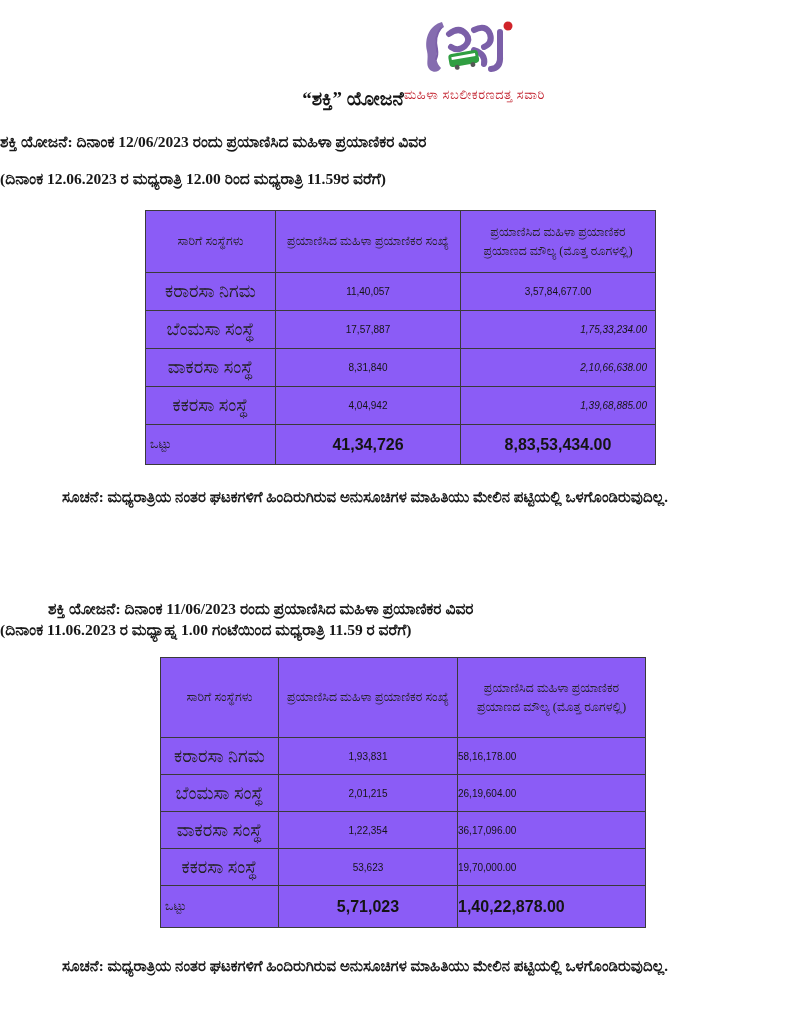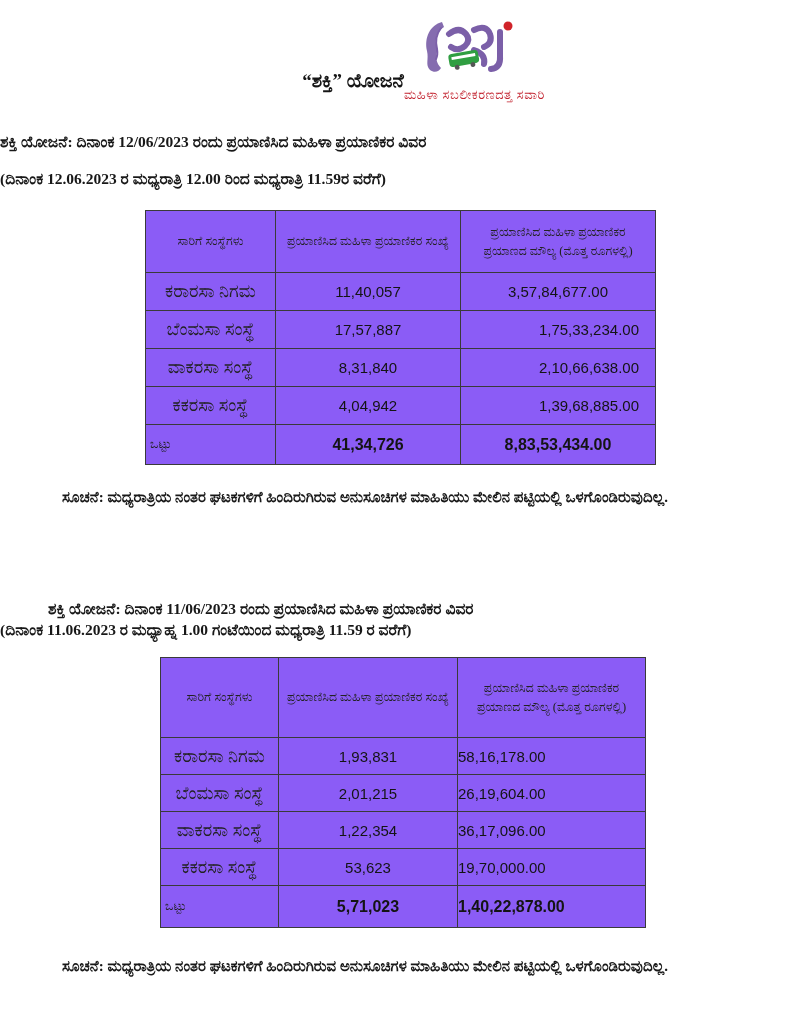--- a/index.html
+++ b/index.html
@@ -18,21 +18,21 @@
   .logo-svg { display: block; margin: 0 auto; }
   .tagline {
     margin-top: 11px;
     font-size: 13px; font-weight: normal; letter-spacing: 0.5px;
     color: #c32430; white-space: nowrap;
     font-family: "Liberation Sans", sans-serif;
   }
 
   
   .doc-title {
-    left: 0; top: 70px; width: 706px; text-align: center;
+    left: 0; top: 88px; width: 706px; text-align: center;
     font-size: 19px; font-weight: bold; color: #151515;
   }
   .sec-heading {
     left: 0; width: 785px; text-align: left;
     font-size: 15.5px; font-weight: bold; color: #181818;
   }
   .h1a { top: 133px; }
   .h1b { top: 170px; }
   .h2a { top: 600px; margin-left: 48px; }
   .h2b { top: 621px; }
@@ -42,30 +42,30 @@
   th, td {
     border: 1.5px solid #3a3a3a;
     text-align: center; vertical-align: middle;
     font-family: "Liberation Serif", "DejaVu Serif", serif;
   }
   th {
     font-size: 12.5px; font-weight: normal; color: #222;
     line-height: 1.5; padding: 4px 8px;
   }
   td.lbl { font-size: 18px; color: #222; padding: 2px 4px; }
-  td.num, td.val { font-size: 15px; font-family: "Liberation Sans", "DejaVu Sans", sans-serif; color: #141414; }
+  td.num, td.val { font-size: 10px; font-family: "Liberation Sans", "DejaVu Sans", sans-serif; color: #141414; }
   tr.total td { font-weight: bold; }
   tr.total td.num, tr.total td.val { font-size: 16px; }
   td.total-lbl { text-align: left; padding-right: 12px; font-weight: normal !important; font-size: 12.5px; }
 
   #table1 { left: 145px; top: 210px; width: 510px; }
   #table1 tr.hdr   { height: 62px; }
   #table1 tr.data  { height: 38px; }
   #table1 tr.total { height: 40px; }
-  #table1 td.val.r { text-align: right; padding-right: 16px; }
+  #table1 td.val.r { text-align: right; padding-right: 8px; font-style: italic; }
 
   #table2 { left: 160px; top: 657px; width: 485px; }
   #table2 tr.hdr   { height: 80px; }
   #table2 tr.data  { height: 37px; }
   #table2 tr.total { height: 42px; }
   #table2 td.val   { text-align: left; padding-right: 10px; }
 
   
   .note {
     left: 62px; width: 680px;

